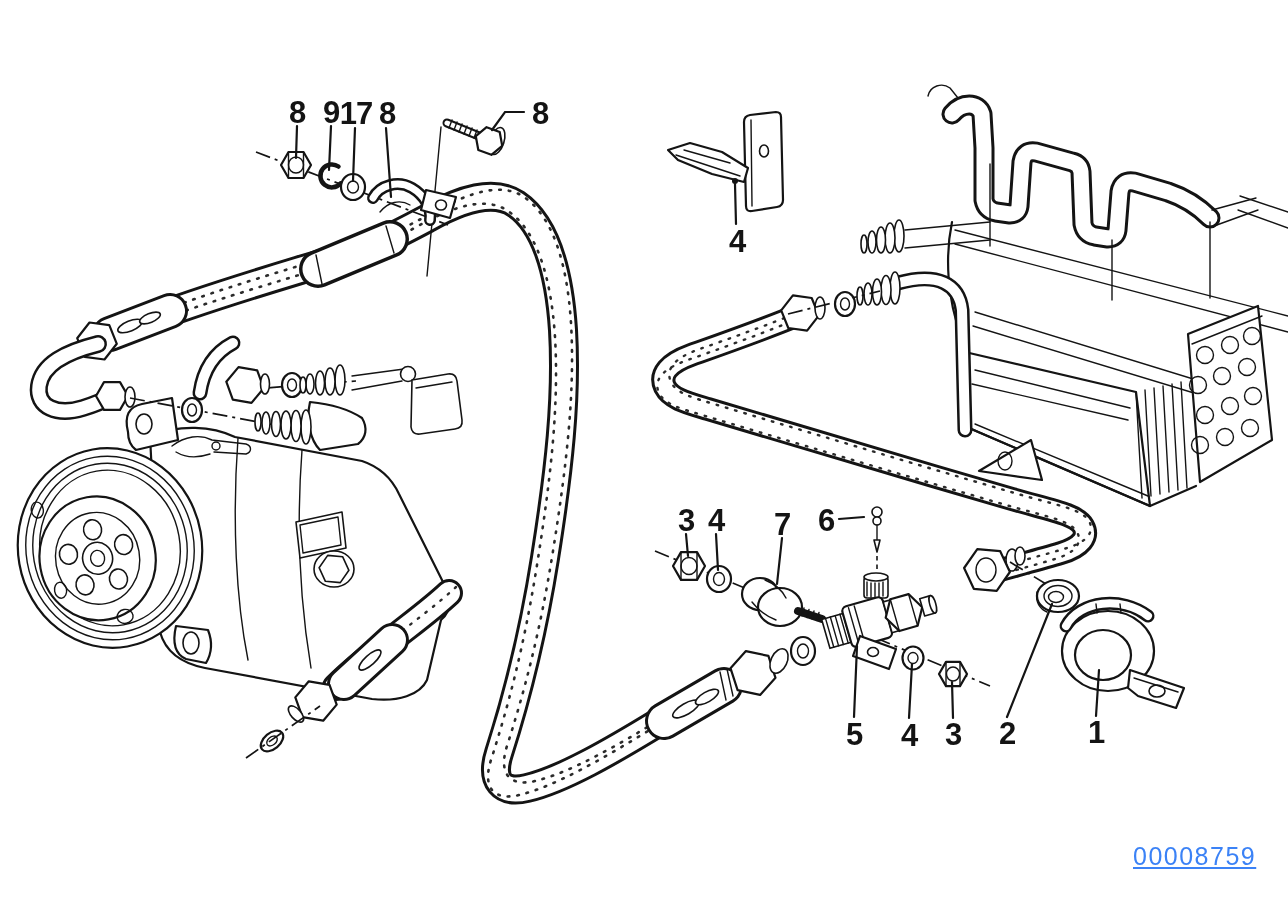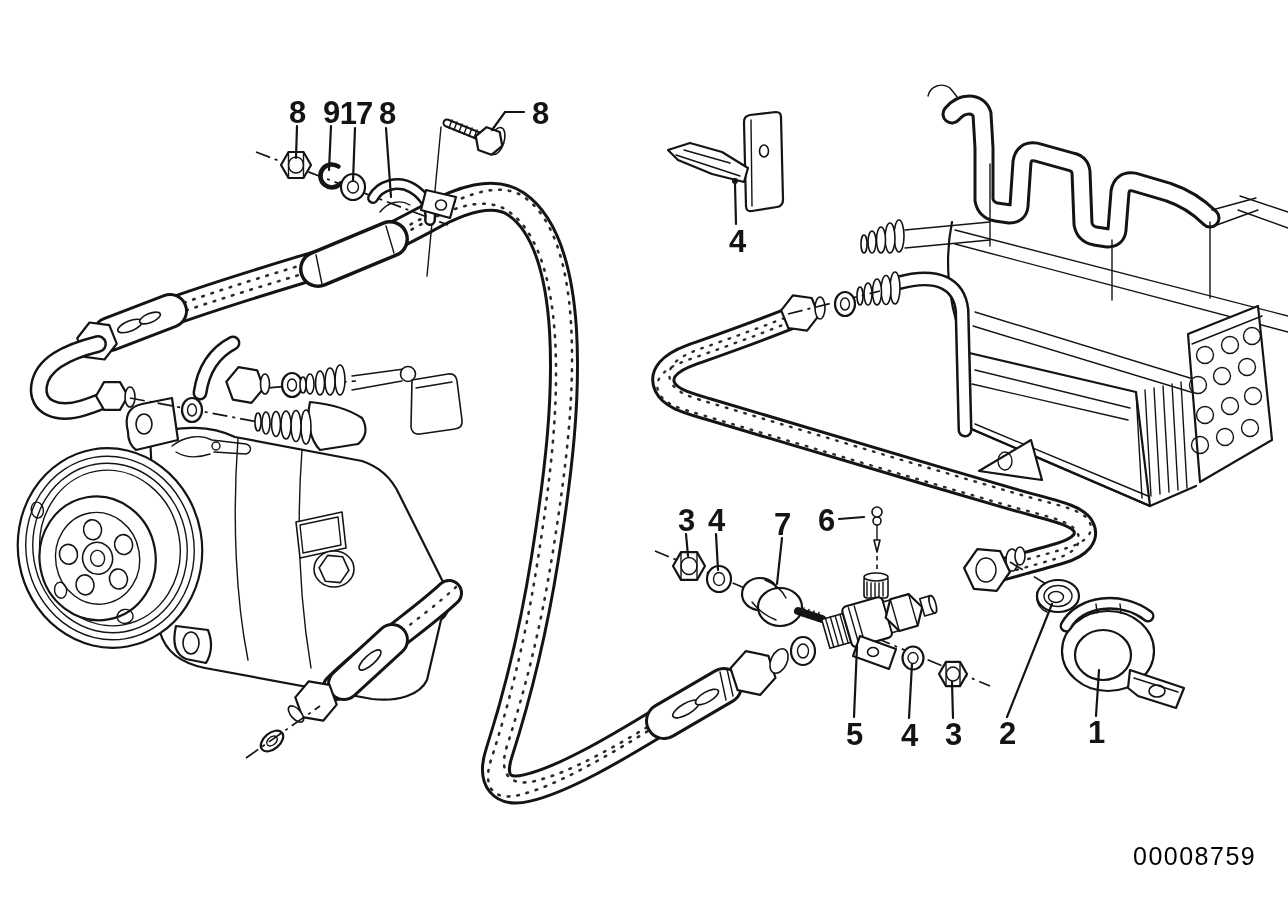--- a/index.html
+++ b/index.html
@@ -3,21 +3,21 @@
 <meta charset="utf-8">
 <style>
   html,body{margin:0;padding:0;background:#ffffff;}
   .stage{position:relative;width:1288px;height:910px;background:#ffffff;overflow:hidden;
          font-family:"Liberation Sans",sans-serif;}
   .art{position:absolute;left:0;top:0;}
   .callout{position:absolute;transform:translate(-50%,-50%);
            font:700 31px "Liberation Sans",sans-serif;color:#141414;letter-spacing:-1px;
            cursor:default;user-select:none;line-height:1;}
   .drawing-number{position:absolute;left:1133px;top:842px;
-           font:400 25px "Liberation Sans",sans-serif;color:#000000;letter-spacing:1.5px;}
+           font:400 25px "Liberation Sans",sans-serif;color:#3b82f6;letter-spacing:1.5px;text-decoration:underline;}
   
   .ln{fill:none;stroke:#141414;stroke-width:2.2;stroke-linecap:round;stroke-linejoin:round;}
   .ln1{fill:none;stroke:#141414;stroke-width:1.4;stroke-linecap:round;stroke-linejoin:round;}
   .wfill{fill:#ffffff;stroke:#141414;stroke-width:2.2;stroke-linejoin:round;}
   .wfill1{fill:#ffffff;stroke:#141414;stroke-width:1.6;stroke-linejoin:round;}
   .tubeO{fill:none;stroke:#141414;stroke-linecap:round;stroke-linejoin:round;}
   .tubeI{fill:none;stroke:#ffffff;stroke-linecap:round;stroke-linejoin:round;}
   .stip{fill:none;stroke:#2b2b2b;stroke-linecap:round;stroke-dasharray:1.6 8;}
   .axis{fill:none;stroke:#141414;stroke-width:1.7;stroke-dasharray:15 5 3 5;}
   .dash{fill:none;stroke:#141414;stroke-width:1.6;stroke-dasharray:4.5 4;}

